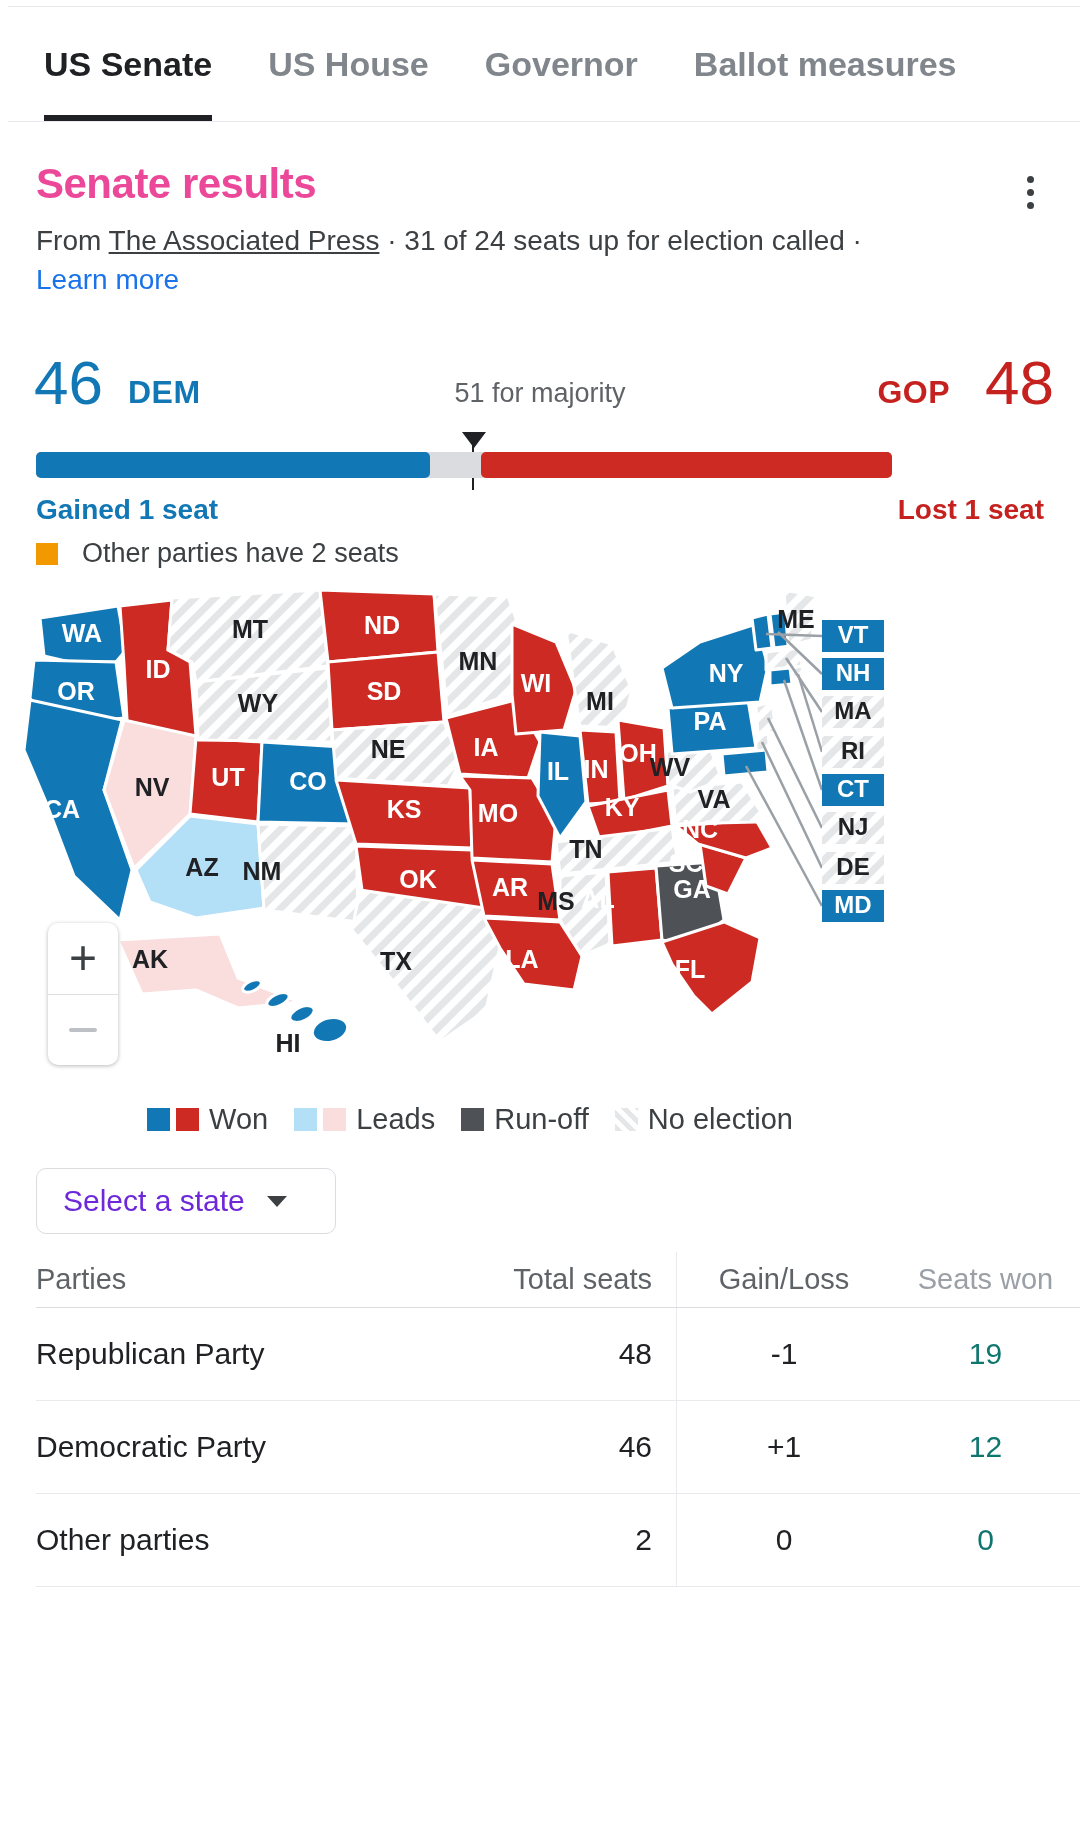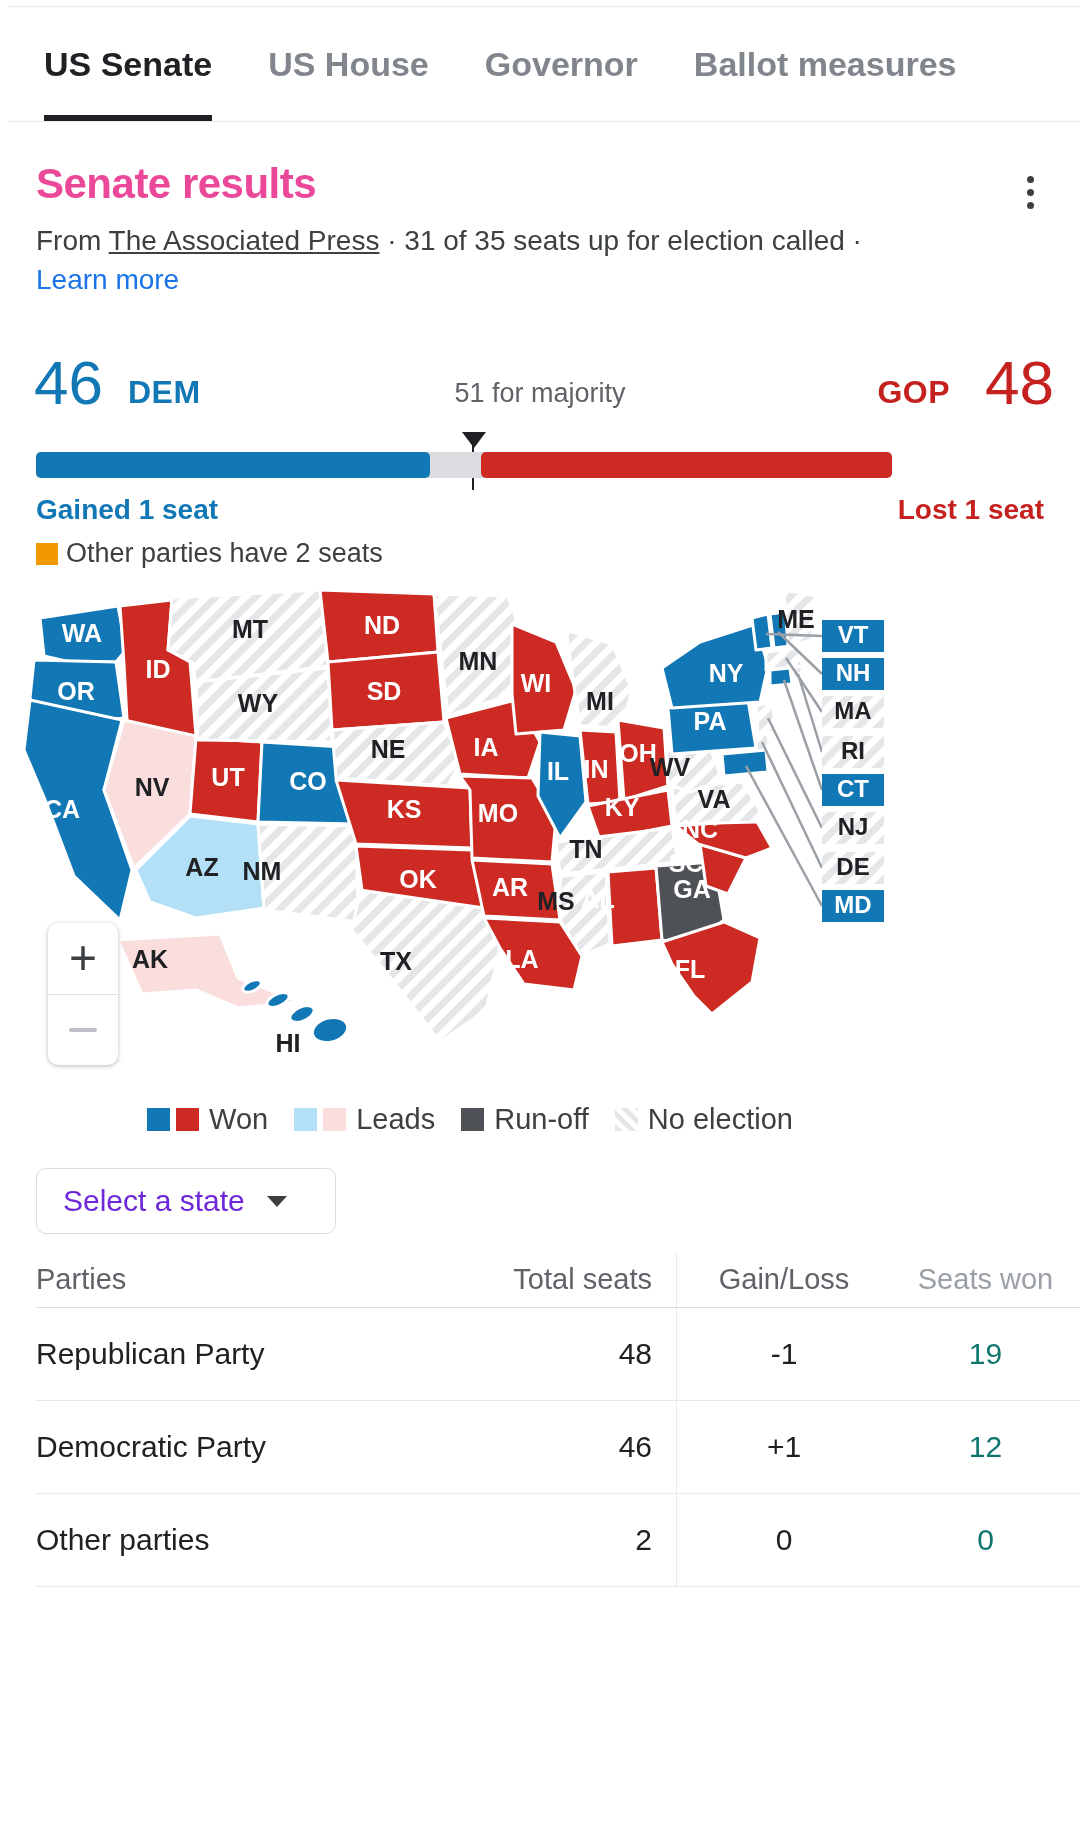--- a/index.html
+++ b/index.html
@@ -112,21 +112,21 @@
   .gained {
     position: absolute; left: 36px; top: 494px;
     font-size: 28px; font-weight: 700; color: #1278b5;
   }
   .lost {
     position: absolute; right: 36px; top: 494px;
     font-size: 28px; font-weight: 700; color: #c5221f;
   }
   .otherline {
     position: absolute; left: 36px; top: 538px;
-    display: flex; align-items: center; gap: 8px;
+    display: flex; align-items: center; gap: 24px;
     font-size: 27px; color: #3c4043;
   }
   .otherline .sw { width: 22px; height: 22px; background: #f29900; display: block; }
 
   
   .mapwrap { position: absolute; left: 0; top: 590px; width: 940px; height: 490px; }
   .mapsvg { width: 940px; height: 490px; display: block; }
   .zoomctl {
     position: absolute; left: 48px; top: 333px;
     width: 70px; height: 142px; background: #fff;
@@ -213,21 +213,21 @@
   </div>
 
   <div class="title">Senate results</div>
   <div class="kebab">
       <i></i>
       <i></i>
       <i></i>
     </div>
   <div class="subtitle">
     <span>From</span>
-    <span class="src">The Associated Press</span><span> · 31 of 35 seats up for election called · </span><span class="lrn">Learn more</span>
+    <span class="src">The Associated Press</span><span> · 31 of 24 seats up for election called · </span><span class="lrn">Learn more</span>
   </div>
 
   <div class="seatrow">
     <div class="dem-num">46</div>
     <div class="dem-lbl">DEM</div>
     <div class="majority">51 for majority</div>
     <div class="gop-lbl">GOP</div>
     <div class="gop-num">48</div>
   </div>
 

